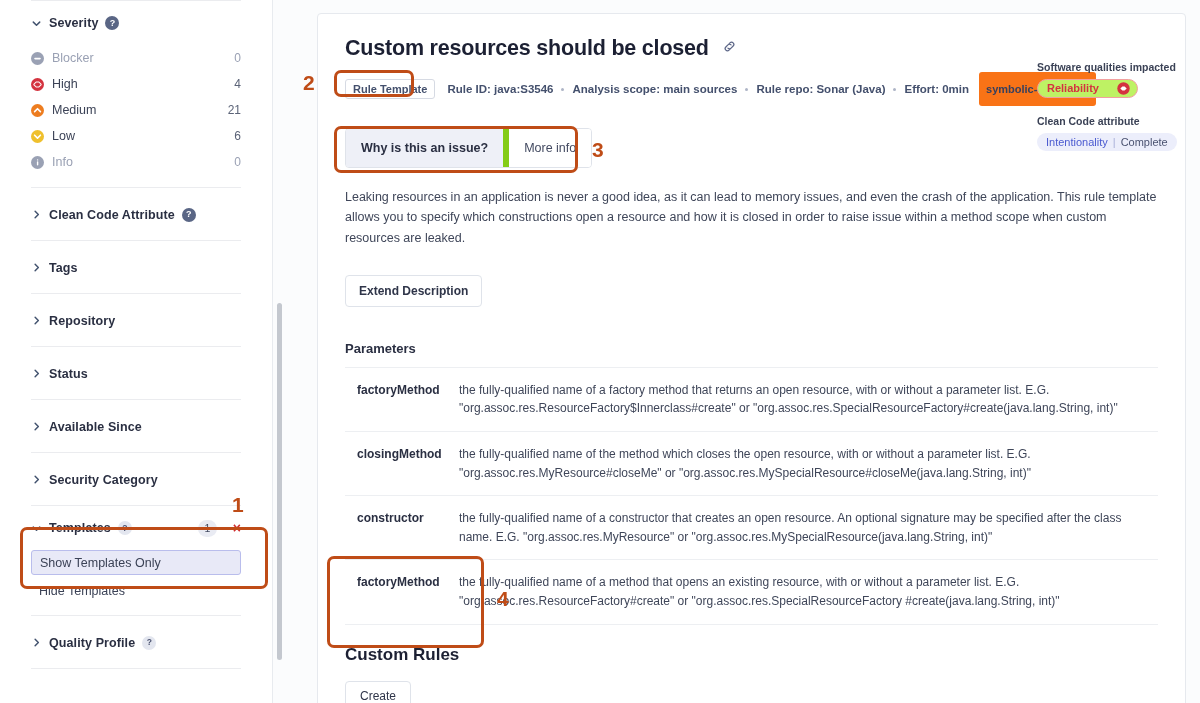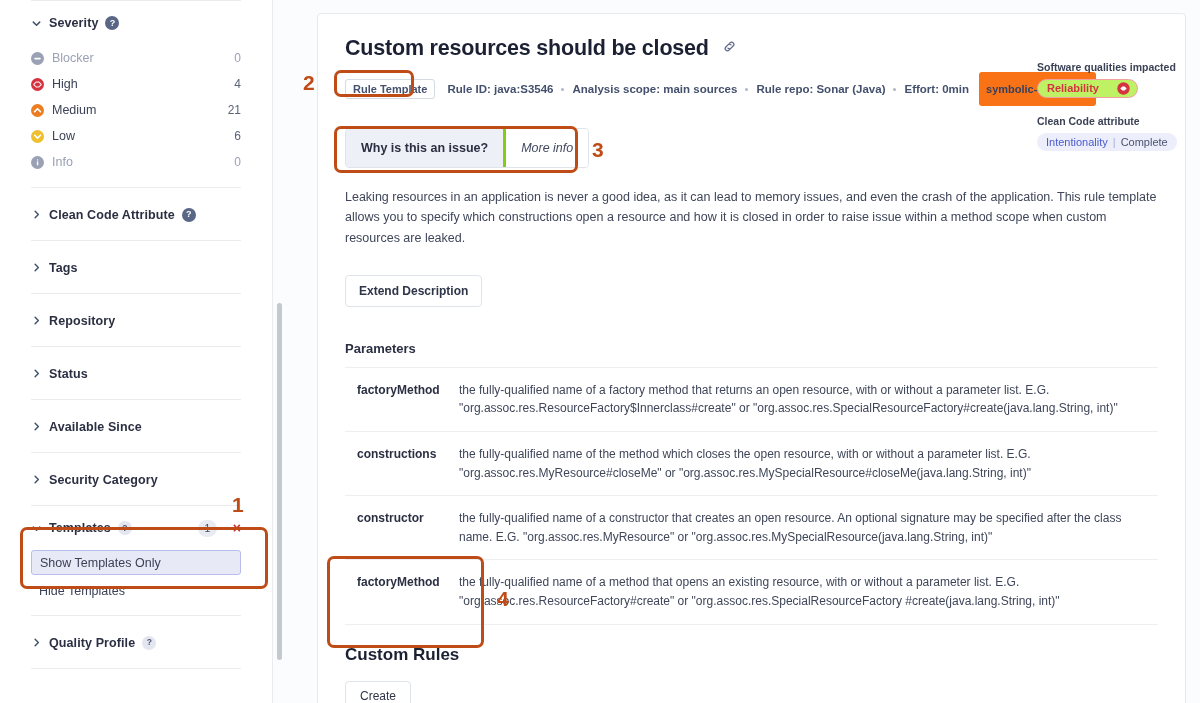--- a/index.html
+++ b/index.html
@@ -266,21 +266,21 @@
     font-size: 12.5px;
     color: #434a61;
     cursor: pointer;
     background: #fff;
   }
   .tab.active {
     background: #eef0f7;
     font-weight: bold;
     color: #2a2f42;
   }
-  .tab + .tab { border-left: 3px solid #84cc16; font-style: italic; }
+  .tab + .tab { border-left: 6px solid #84cc16; }
 
   .desc {
     margin-top: 19px;
     font-size: 12.5px;
     line-height: 1.62;
     color: #3f4659;
     max-width: 812px;
   }
 
   .btn {
@@ -604,21 +604,21 @@
 
       
       <div class="section-h">Parameters</div>
       <table class="params">
         <tbody>
           <tr>
             <td class="key">factoryMethod</td>
             <td class="val">the fully-qualified name of a factory method that returns an open resource, with or without a parameter list. E.G. "org.assoc.res.ResourceFactory$Innerclass#create" or "org.assoc.res.SpecialResourceFactory#create(java.lang.String, int)"</td>
           </tr>
           <tr>
-            <td class="key">constructions</td>
+            <td class="key">closingMethod</td>
             <td class="val">the fully-qualified name of the method which closes the open resource, with or without a parameter list. E.G. "org.assoc.res.MyResource#closeMe" or "org.assoc.res.MySpecialResource#closeMe(java.lang.String, int)"</td>
           </tr>
           <tr>
             <td class="key">constructor</td>
             <td class="val">the fully-qualified name of a constructor that creates an open resource. An optional signature may be specified after the class name. E.G. "org.assoc.res.MyResource" or "org.assoc.res.MySpecialResource(java.lang.String, int)"</td>
           </tr>
           <tr>
             <td class="key">factoryMethod</td>
             <td class="val">the fully-qualified name of a method that opens an existing resource, with or without a parameter list. E.G. "org.assoc.res.ResourceFactory#create" or "org.assoc.res.SpecialResourceFactory #create(java.lang.String, int)"</td>
           </tr>

